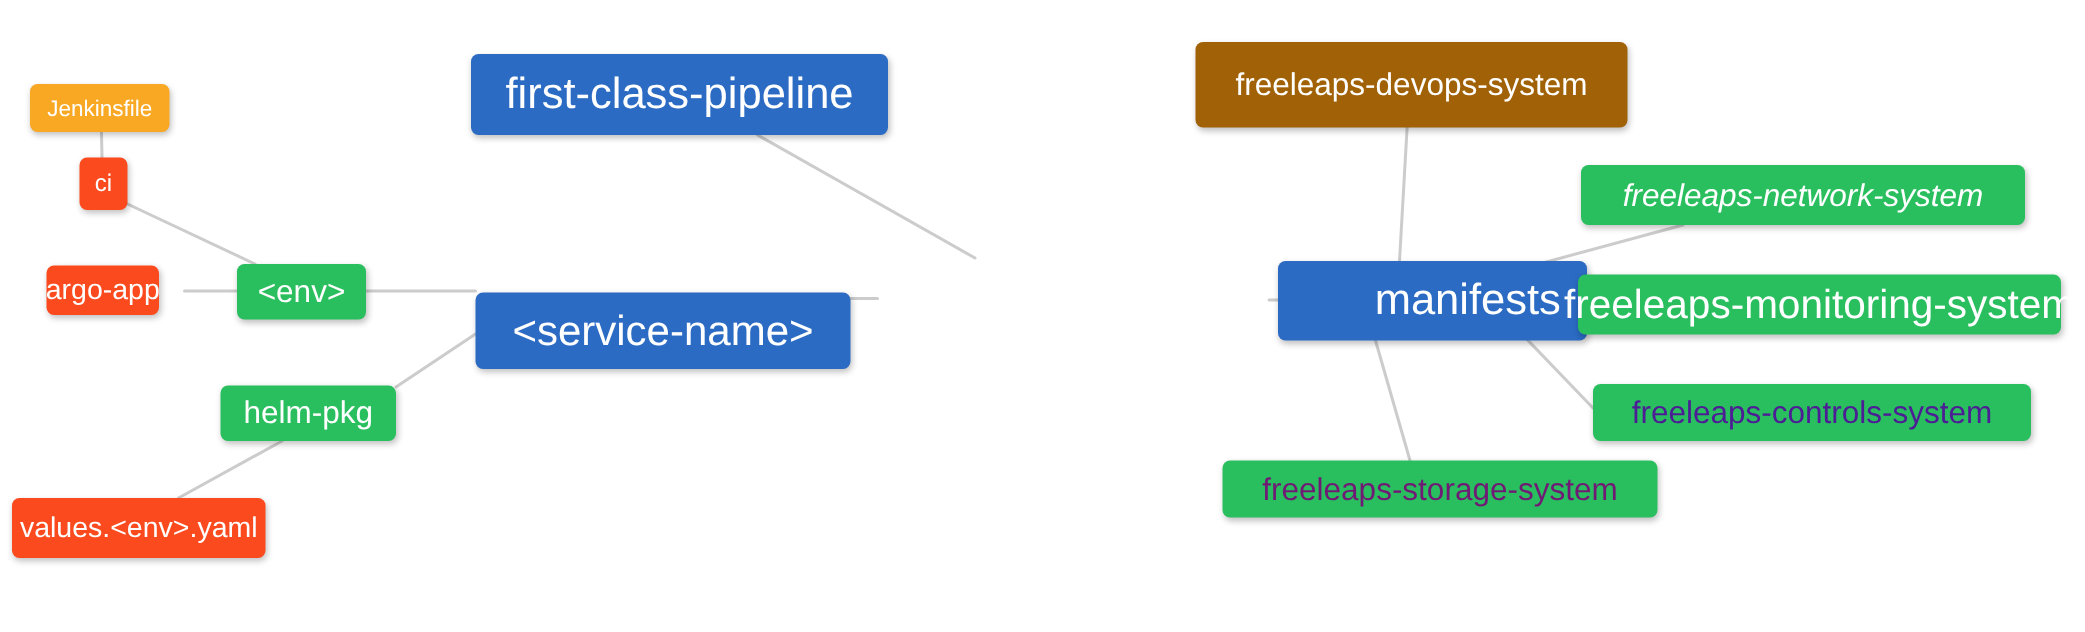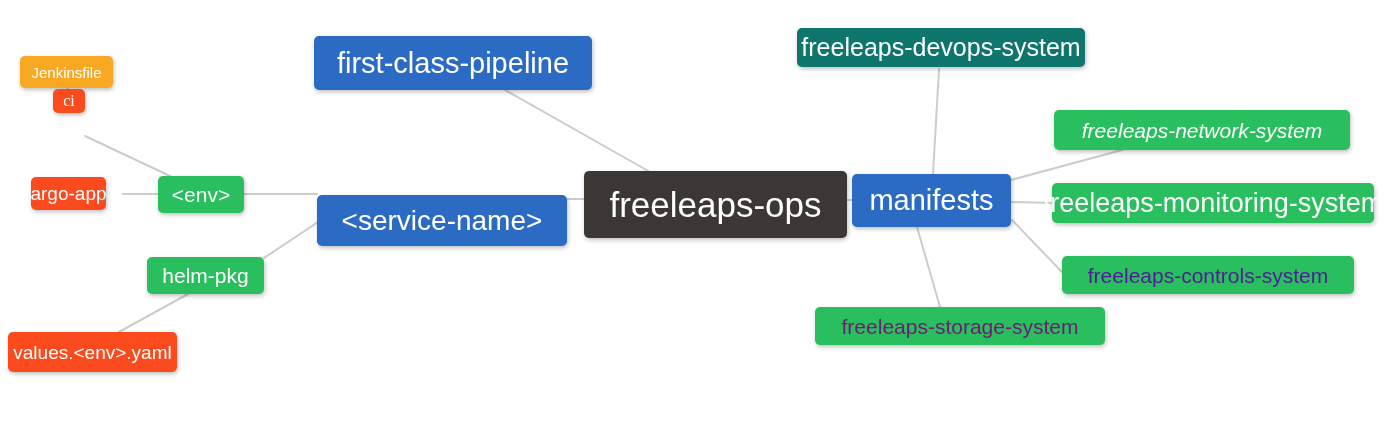--- a/index.html
+++ b/index.html
@@ -53,27 +53,26 @@
       <line x1="505" y1="90" x2="650" y2="172" stroke="#cccccc" stroke-width="2"></line>
       <line x1="567" y1="199" x2="585" y2="199" stroke="#cccccc" stroke-width="2"></line>
       <line x1="846" y1="200" x2="853" y2="200" stroke="#cccccc" stroke-width="2"></line>
       <line x1="933" y1="174" x2="939" y2="69" stroke="#cccccc" stroke-width="2"></line>
       <line x1="1011" y1="180" x2="1122" y2="150" stroke="#cccccc" stroke-width="2"></line>
       <line x1="1011" y1="202" x2="1052" y2="203" stroke="#cccccc" stroke-width="2"></line>
       <line x1="1012" y1="220" x2="1062" y2="272" stroke="#cccccc" stroke-width="2"></line>
       <line x1="917" y1="227" x2="940" y2="307" stroke="#cccccc" stroke-width="2"></line>
     </svg>
 <div class="node" style="left: 20px; top: 26px; width: 93px; height: 32px; font-size: 15px; background: rgb(249, 168, 36); color: rgb(255, 255, 255); margin-top: 30px;">Jenkinsfile</div>
-    <div class="node" style="left: 53px; top: 89px; width: 32px; height: 24px; font-size: 16px; background: rgb(251, 74, 29); color: rgb(255, 255, 255); font-family: Liberation Serif, serif;">ci</div>
+    <div class="node" style="left: 53px; top: 105px; width: 32px; height: 35px; font-size: 16px; background: rgb(251, 74, 29); color: rgb(255, 255, 255);">ci</div>
     <div class="node" style="left: 31px; top: 177px; width: 75px; height: 33px; font-size: 19px; background: rgb(251, 74, 29); color: rgb(255, 255, 255);">argo-app</div>
     <div class="node" style="left: 158px; top: 176px; width: 86px; height: 37px; font-size: 21px; background: rgb(42, 191, 94); color: rgb(255, 255, 255);">&lt;env&gt;</div>
     <div class="node" style="left: 147px; top: 257px; width: 117px; height: 37px; font-size: 21px; background: rgb(42, 191, 94); color: rgb(255, 255, 255);">helm-pkg</div>
     <div class="node" style="left: 8px; top: 332px; width: 169px; height: 40px; font-size: 19px; background: rgb(251, 74, 29); color: rgb(255, 255, 255);">values.&lt;env&gt;.yaml</div>
     <div class="node" style="left: 314px; top: 36px; width: 278px; height: 54px; font-size: 29px; background: rgb(43, 107, 195); color: rgb(255, 255, 255);">first-class-pipeline</div>
     <div class="node" style="left: 317px; top: 171px; width: 250px; height: 51px; font-size: 28px; background: rgb(43, 107, 195); color: rgb(255, 255, 255); margin-top: 24px;">&lt;service-name&gt;</div>
-    <div class="node" style="left: 584px; top: 171px; width: 263px; height: 67px; font-size: 35px; background: rgb(59, 55, 52); color: rgb(255, 255, 255);">freeleaps-ops</div>
-    <div class="node" style="left: 852px; top: 174px; width: 159px; height: 53px; font-size: 29px; background: rgb(43, 107, 195); color: rgb(255, 255, 255);">manifests</div>
-    <div class="node" style="left: 797px; top: 28px; width: 288px; height: 39px; font-size: 25px; background: #0f766e; color: rgb(255, 255, 255);">freeleaps-devops-system</div>
+    <div class="node" style="left: 852px; top: 174px; width: 159px; height: 53px; font-size: 29px; background: rgb(43, 107, 195); color: rgb(255, 255, 255); padding-left: 47px;">manifests</div>
+    <div class="node" style="left: 797px; top: 28px; width: 288px; height: 57px; font-size: 21px; background: #a16207; color: rgb(255, 255, 255);">freeleaps-devops-system</div>
     <div class="node" style="left: 1054px; top: 110px; width: 296px; height: 40px; font-size: 21px; background: rgb(42, 191, 94); color: rgb(255, 255, 255); font-style: italic;">freeleaps-network-system</div>
     <div class="node" style="left: 1052px; top: 183px; width: 322px; height: 40px; font-size: 27px; background: rgb(42, 191, 94); color: rgb(255, 255, 255);">freeleaps-monitoring-system</div>
     <div class="node" style="left: 1062px; top: 256px; width: 292px; height: 38px; font-size: 21px; background: rgb(42, 191, 94); color: #4c1d95;">freeleaps-controls-system</div>
     <div class="node" style="left: 815px; top: 307px; width: 290px; height: 38px; font-size: 21px; background: rgb(42, 191, 94); color: #701a75;">freeleaps-storage-system</div>
   </div>
 
 </body></html>

